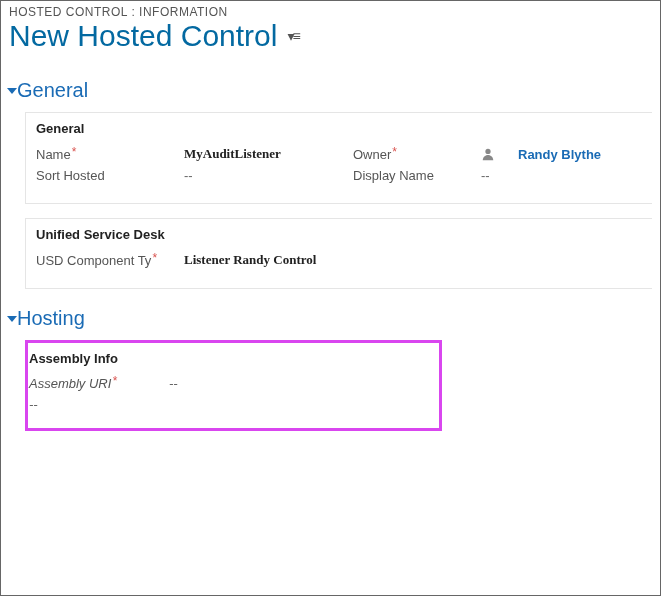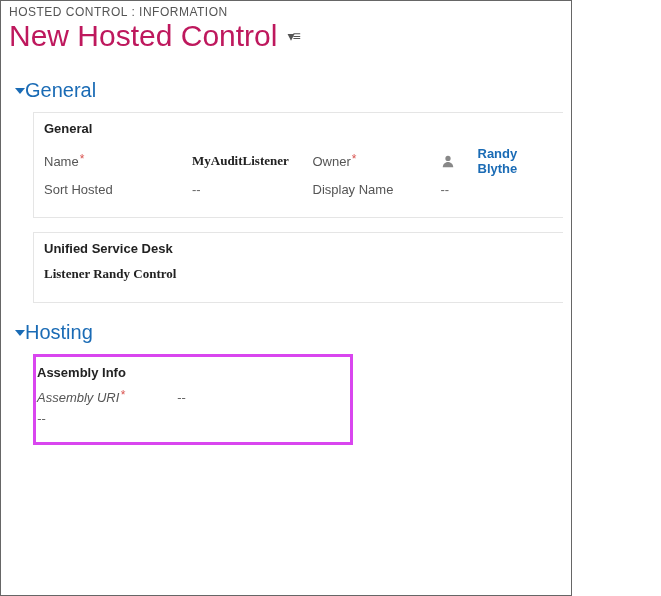--- a/index.html
+++ b/index.html
@@ -3,55 +3,54 @@
 <meta charset="utf-8">
 <style>
   * { box-sizing: border-box; }
   html, body {
     margin: 0; padding: 0;
     font-family: "Segoe UI", Arial, sans-serif;
     background: #fff;
     color: #333;
   }
   .page {
-    width: 572px;
+    width: 661px;
     height: 596px;
     border: 1px solid #666;
     position: relative;
     overflow: hidden;
     background: #fff;
   }
   .breadcrumb {
     padding: 4px 8px 0 8px;
     font-size: 12px;
     letter-spacing: 0.5px;
     color: #555;
   }
   .title-row {
     display: flex;
     align-items: center;
     padding: 0 8px 8px 8px;
   }
   .page-title {
     font-size: 30px;
     font-weight: 300;
-    color: #be185d;
+    color: #0369a1;
     margin: 0;
   }
   .title-menu {
     margin-left: 10px;
     font-size: 14px;
     color: #555;
     cursor: pointer;
     letter-spacing: -2px;
   }
   .section {
     margin-top: 18px;
     padding: 0 8px;
-    margin-left: 8px;
   }
   .section-header {
     display: flex;
     align-items: center;
     cursor: pointer;
     margin-bottom: 10px;
   }
   .caret {
     width: 0; height: 0;
     border-top: 5px solid transparent;
@@ -171,20 +170,23 @@
 
         <div class="field-label">Display Name</div>
         <div class="field-value empty">--</div>
 
       </div>
     </div>
 
     <div class="panel">
       <div class="panel-title">Unified Service Desk</div>
       <div class="field-grid single">
+        <div class="field-label">
+          <span>USD Component Ty</span><span class="req">*</span>
+        </div>
         <div class="field-value bold">Listener Randy Control</div>
       </div>
     </div>
   </div>
 
   <div class="section">
     <div class="section-header">
       <span class="caret"></span>
       <span class="section-title">Hosting</span>
     </div>

